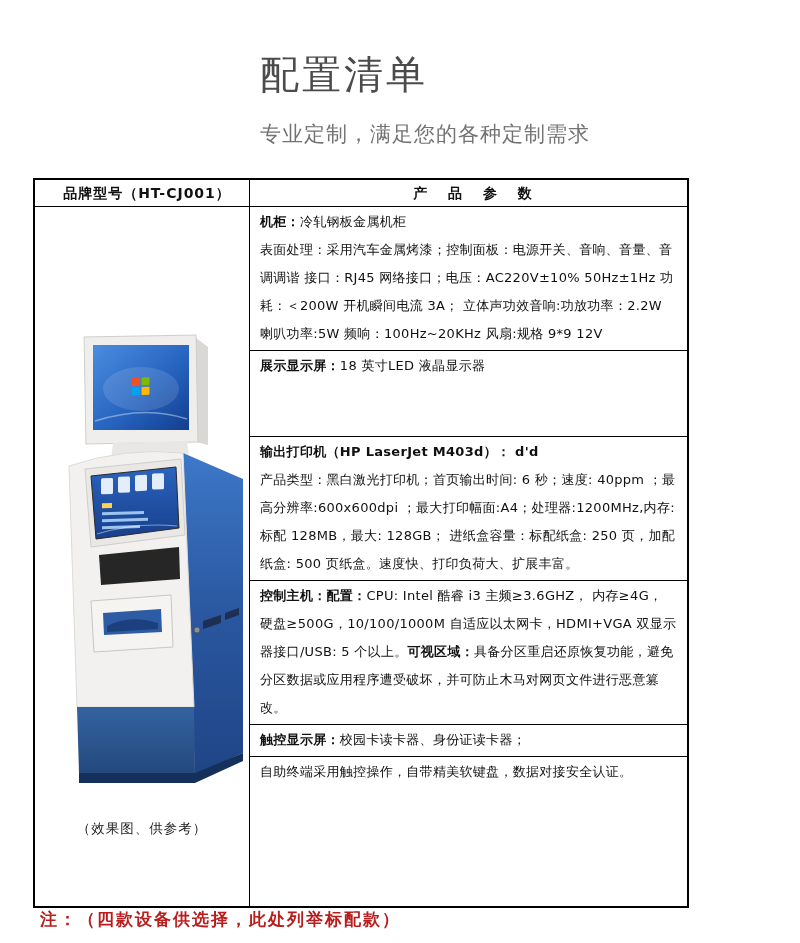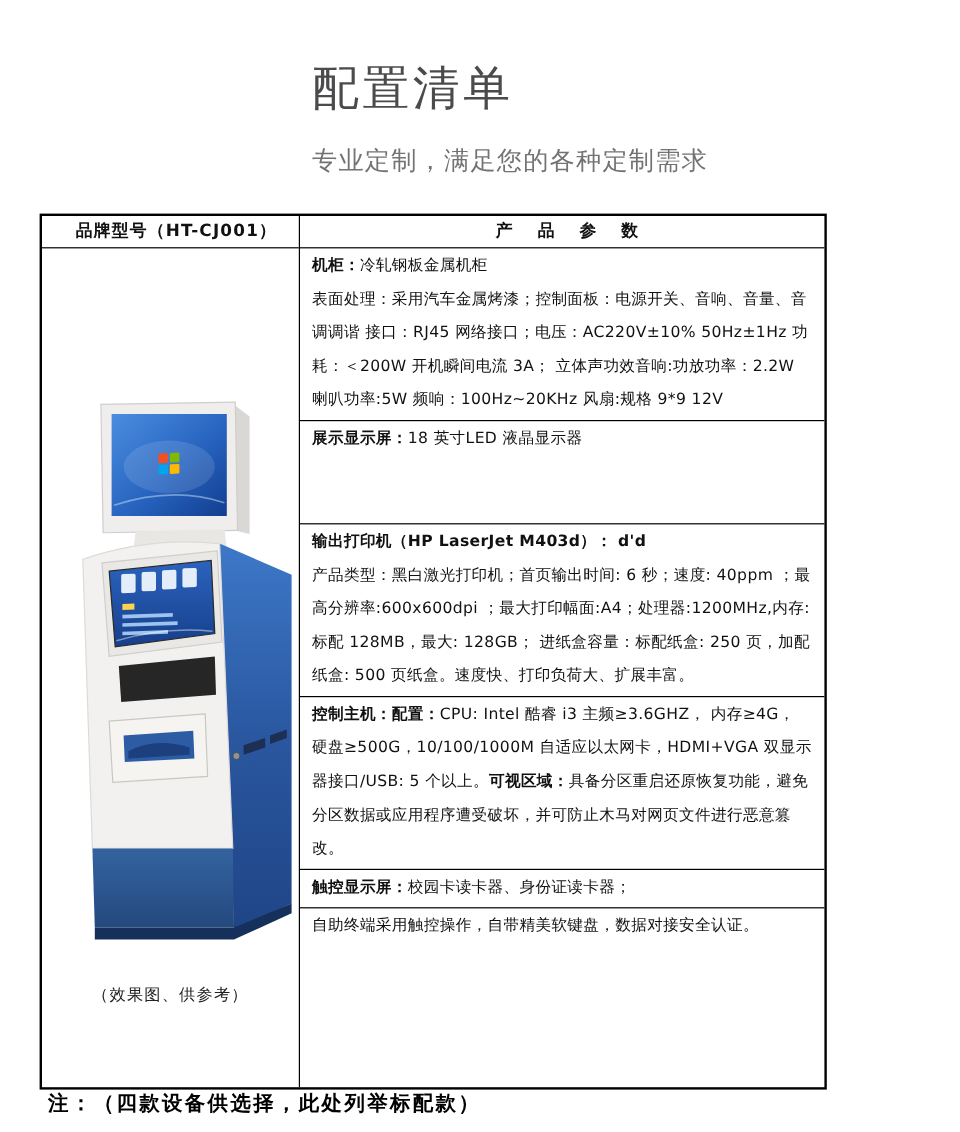--- a/index.html
+++ b/index.html
@@ -46,21 +46,21 @@
     padding:1px 8px 2px 10px;border-bottom:1px solid #000;
     font-size:13px;line-height:28px;box-sizing:border-box;
     letter-spacing:0.3px;
   }
   .spec-row:last-child{border-bottom:none;}
   .spec-row .b{font-weight:bold;}
 
   
   .footnote{
     position:absolute;left:40px;top:908px;
-    color:#000000;font-weight:bold;font-size:17px;letter-spacing:2px;
+    color:#b91c1c;font-weight:bold;font-size:17px;letter-spacing:2px;
   }
 </style>
 </head>
 <body>
 
 <div class="page">
 
   <div class="hdr">
     <h1>配置清单</h1>
     <p>专业定制，满足您的各种定制需求</p>

